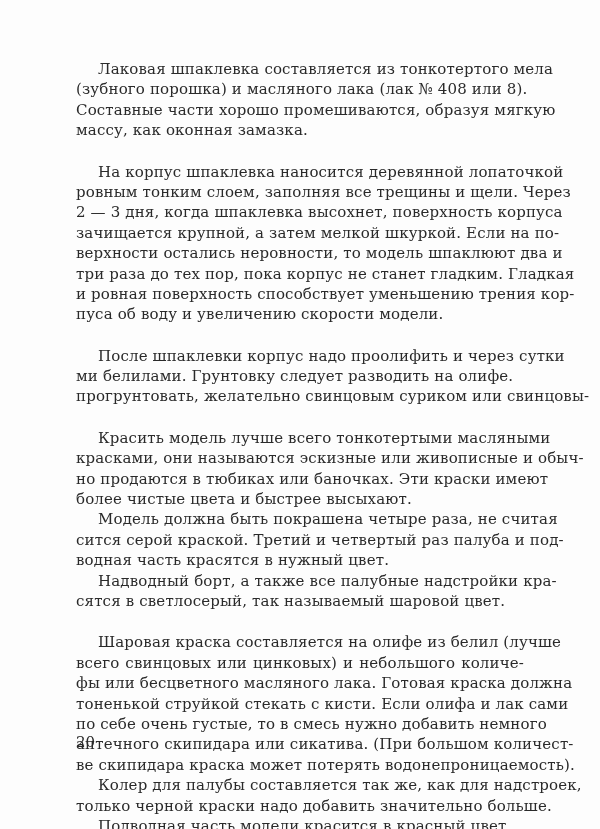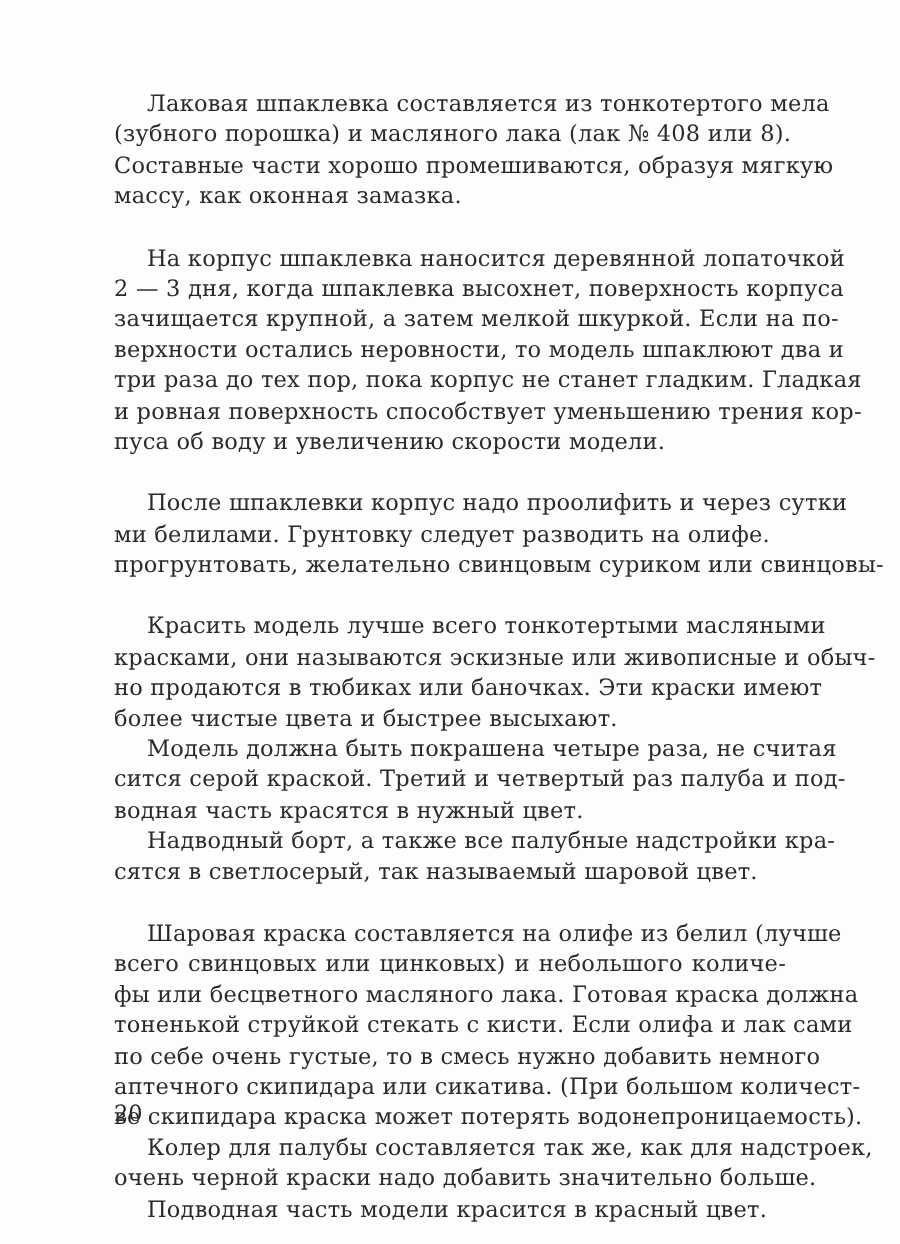--- a/index.html
+++ b/index.html
@@ -47,20 +47,21 @@
 
     <p class="para">
       <span class="line indent">Лаковая шпаклевка составляется из тонкотертого мела</span>
       <span class="line">(зубного порошка) и масляного лака (лак № 408 или 8).</span>
       <span class="line">Составные части хорошо промешиваются, образуя мягкую</span>
       <span class="line last">массу, как оконная замазка.</span>
     </p>
 
     <p class="para gap">
       <span class="line indent">На корпус шпаклевка наносится деревянной лопаточкой</span>
+      <span class="line">ровным тонким слоем, заполняя все трещины и щели. Через</span>
       <span class="line">2 — 3 дня, когда шпаклевка высохнет, поверхность корпуса</span>
       <span class="line">зачищается крупной, а затем мелкой шкуркой. Если на по-</span>
       <span class="line">верхности остались неровности, то модель шпаклюют два и</span>
       <span class="line">три раза до тех пор, пока корпус не станет гладким. Гладкая</span>
       <span class="line">и ровная поверхность способствует уменьшению трения кор-</span>
       <span class="line last">пуса об воду и увеличению скорости модели.</span>
     </p>
 
     <p class="para gap">
       <span class="line indent">После шпаклевки корпус надо проолифить и через сутки</span>
@@ -91,21 +92,21 @@
       <span class="line">всего свинцовых или цинковых) и небольшого количе-</span>
       <span class="line">фы или бесцветного масляного лака. Готовая краска должна</span>
       <span class="line">тоненькой струйкой стекать с кисти. Если олифа и лак сами</span>
       <span class="line">по себе очень густые, то в смесь нужно добавить немного</span>
       <span class="line">аптечного скипидара или сикатива. (При большом количест-</span>
       <span class="line last">ве скипидара краска может потерять водонепроницаемость).</span>
     </p>
 
     <p class="para">
       <span class="line indent">Колер для палубы составляется так же, как для надстроек,</span>
-      <span class="line last">очень черной краски надо добавить значительно больше.</span>
+      <span class="line last">только черной краски надо добавить значительно больше.</span>
     </p>
 
     <p class="para">
       <span class="line indent last">Подводная часть модели красится в красный цвет.</span>
     </p>
 
   </div>
 
   <div class="page-number">20</div>
 </div>

